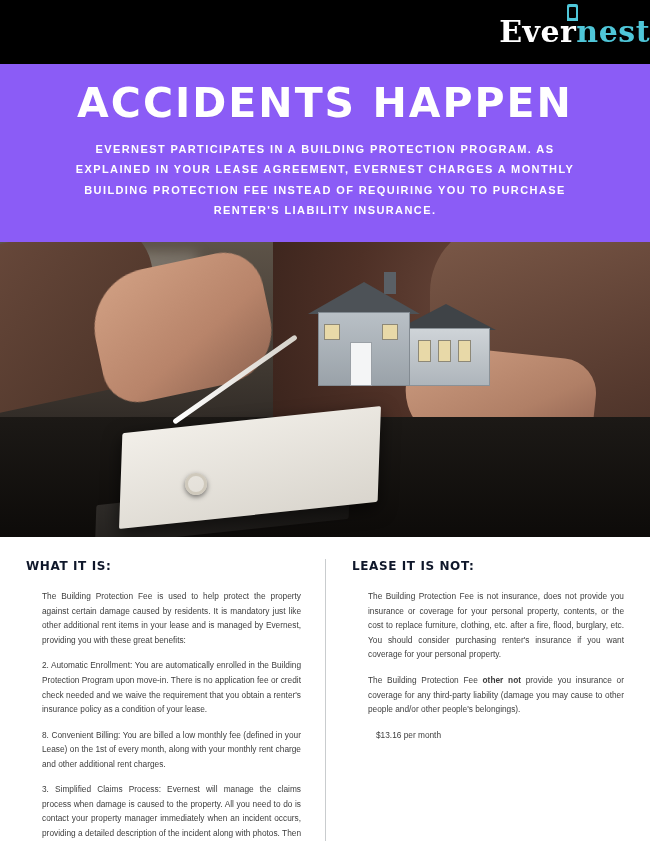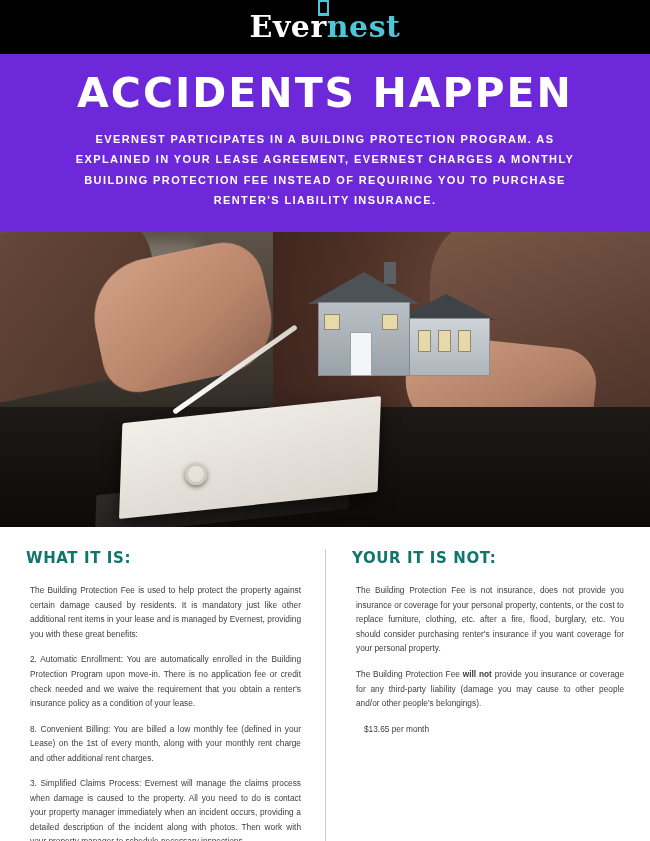--- a/index.html
+++ b/index.html
@@ -13,24 +13,24 @@
     height: 841px;
     font-family: "Liberation Sans", sans-serif;
     color: #333;
     overflow: hidden;
     position: relative;
   }
 
   
   .logo-bar {
     background: #000000;
-    height: 54px;
+    height: 64px;
     display: flex;
     align-items: center;
-    justify-content: center;
+    justify-content: flex-end;
     position: relative;
   }
   .logo {
     position: relative;
     display: inline-block;
     color: #ffffff;
     font-family: "DejaVu Serif", serif;
     font-weight: bold;
     font-size: 30px;
     letter-spacing: 0.5px;
@@ -53,21 +53,21 @@
     left: 2px;
     top: 3px;
     width: 7px;
     height: 11px;
     background: #000000;
     border-radius: 1px;
   }
 
   
   .banner {
-    background: #6d28d9;
+    background: #8b5cf6;
     padding: 18px 40px 22px 40px;
     text-align: center;
     color: #ffffff;
   }
   .banner h1 {
     margin: 0 0 14px 0;
     font-family: "DejaVu Sans", sans-serif;
     font-weight: bold;
     font-size: 41px;
     letter-spacing: 2px;
@@ -286,28 +286,28 @@
     padding: 22px 26px 0 26px;
     gap: 0;
   }
   .col {
     width: 50%;
   }
   .col.left { padding-right: 24px; }
   .col.right { padding-left: 26px; border-left: 1px solid #c9ccce; }
   .col h2 {
     margin: 0 0 16px 0;
-    color: #0f766e;
+    color: #0f172a;
     font-family: "DejaVu Sans", sans-serif;
     font-weight: bold;
-    font-size: 15px;
+    font-size: 12px;
     letter-spacing: 0.6px;
   }
   .col p {
-    margin: 0 0 11px 4px;
+    margin: 0 0 11px 16px;
     font-size: 8.3px;
     line-height: 1.75;
     text-align: justify;
     color: #3d3d3d;
   }
   .col p.price {
     padding-left: 8px;
     text-align: left;
   }
   .col p b { font-weight: bold; }
@@ -359,19 +359,19 @@
 
   <div class="col left">
     <h2>WHAT IT IS:</h2>
     <p>The Building Protection Fee is used to help protect the property against certain damage caused by residents. It is mandatory just like other additional rent items in your lease and is managed by Evernest, providing you with these great benefits:</p>
     <p>2. Automatic Enrollment: You are automatically enrolled in the Building Protection Program upon move-in. There is no application fee or credit check needed and we waive the requirement that you obtain a renter's insurance policy as a condition of your lease.</p>
     <p>8. Convenient Billing: You are billed a low monthly fee (defined in your Lease) on the 1st of every month, along with your monthly rent charge and other additional rent charges.</p>
     <p>3. Simplified Claims Process: Evernest will manage the claims process when damage is caused to the property. All you need to do is contact your property manager immediately when an incident occurs, providing a detailed description of the incident along with photos. Then work with your property manager to schedule necessary inspections.</p>
   </div>
 
   <div class="col right">
-    <h2>YOUR IT IS NOT:</h2>
+    <h2>LEASE IT IS NOT:</h2>
     <p>The Building Protection Fee is not insurance, does not provide you insurance or coverage for your personal property, contents, or the cost to replace furniture, clothing, etc. after a fire, flood, burglary, etc. You should consider purchasing renter's insurance if you want coverage for your personal property.</p>
-    <p>The Building Protection Fee <b>will not</b> provide you insurance or coverage for any third-party liability (damage you may cause to other people and/or other people's belongings).</p>
-    <p class="price">$13.65 per month</p>
+    <p>The Building Protection Fee <b>other not</b> provide you insurance or coverage for any third-party liability (damage you may cause to other people and/or other people's belongings).</p>
+    <p class="price">$13.16 per month</p>
   </div>
 
 </div>
 
 </body></html>

